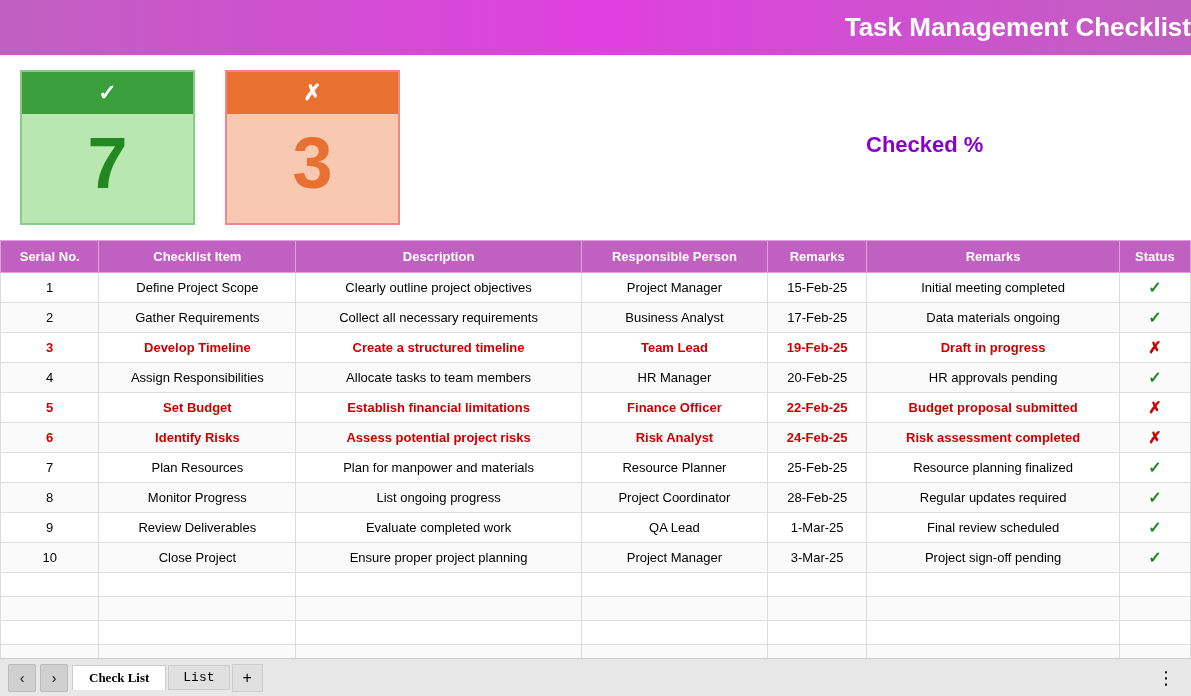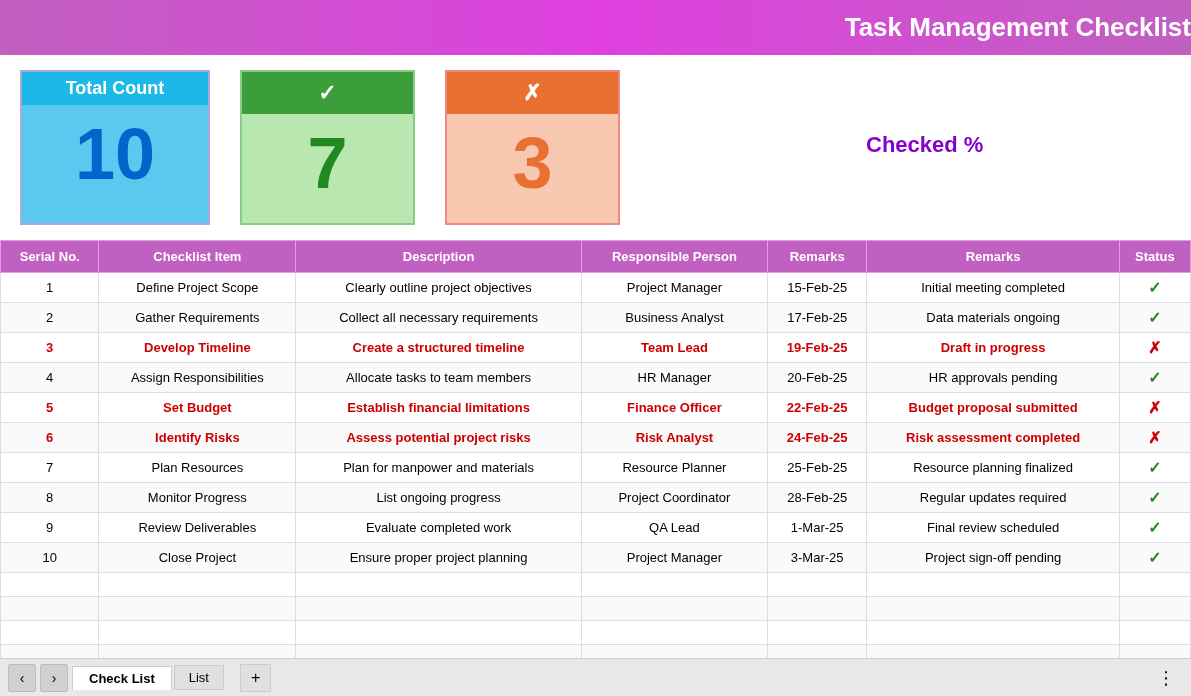--- a/index.html
+++ b/index.html
@@ -218,28 +218,30 @@
     }
     .bottom-bar .tab-active {
       background: #fff;
       border: 1px solid #ccc;
       border-bottom: none;
       padding: 4px 16px;
       font-weight: bold;
       font-size: 13px;
       margin-right: 2px;
       cursor: pointer;
+      font-family: Liberation Serif, serif;
     }
     .bottom-bar .tab-inactive {
       background: #e0e0e0;
       border: 1px solid #ccc;
       padding: 4px 14px;
       font-size: 13px;
-      margin-right: 16px;
+      margin-right: 2px;
       cursor: pointer;
+      font-family: Liberation Mono, monospace;
     }
     .bottom-bar .add-tab {
       background: #e0e0e0;
       border: 1px solid #ccc;
       padding: 4px 10px;
       font-size: 16px;
       cursor: pointer;
       margin-right: 2px;
     }
     .bottom-bar .spacer { flex: 1; }
@@ -251,24 +253,20 @@
   </style>
 </head>
 <body>
 
 <div class="header">
   <h1>Task Management Checklist</h1>
 </div>
 
 <div class="stats-row">
 
-  <div class="stat-card-blue">
-    <div class="label">Total Count</div>
-    <div class="value">10</div>
-  </div>
 
   <div class="stat-card-green">
     <div class="label">✓</div>
     <div class="value">7</div>
   </div>
 
   <div class="stat-card-orange">
     <div class="label">✗</div>
     <div class="value">3</div>
   </div>

